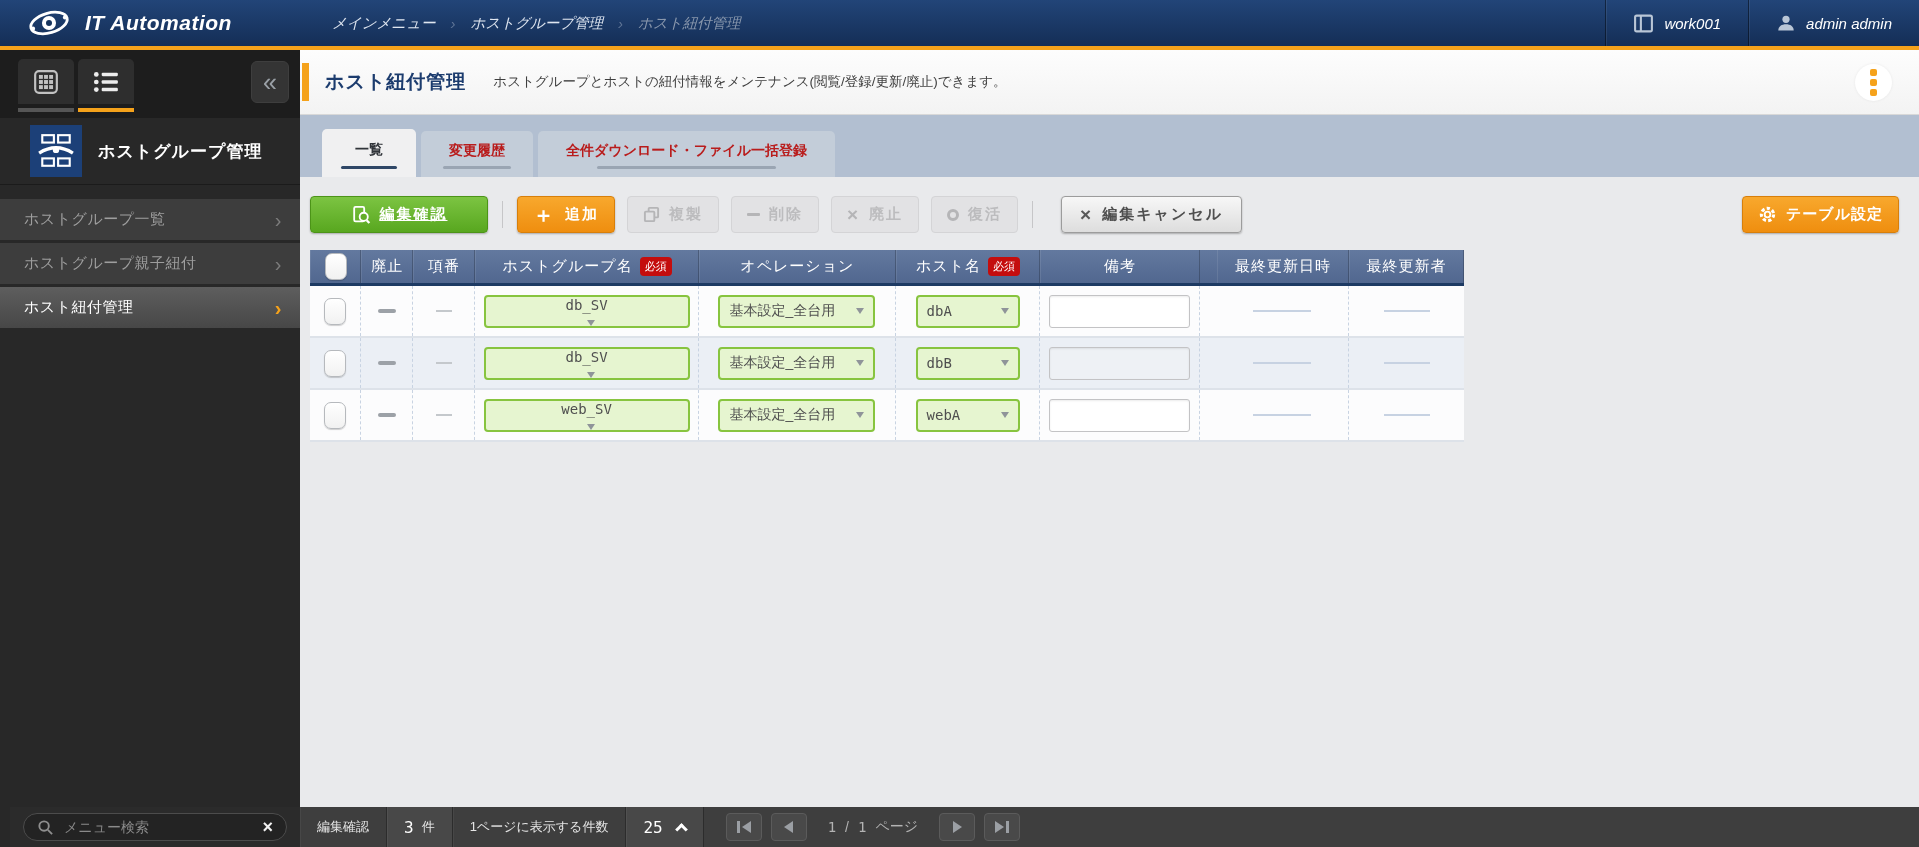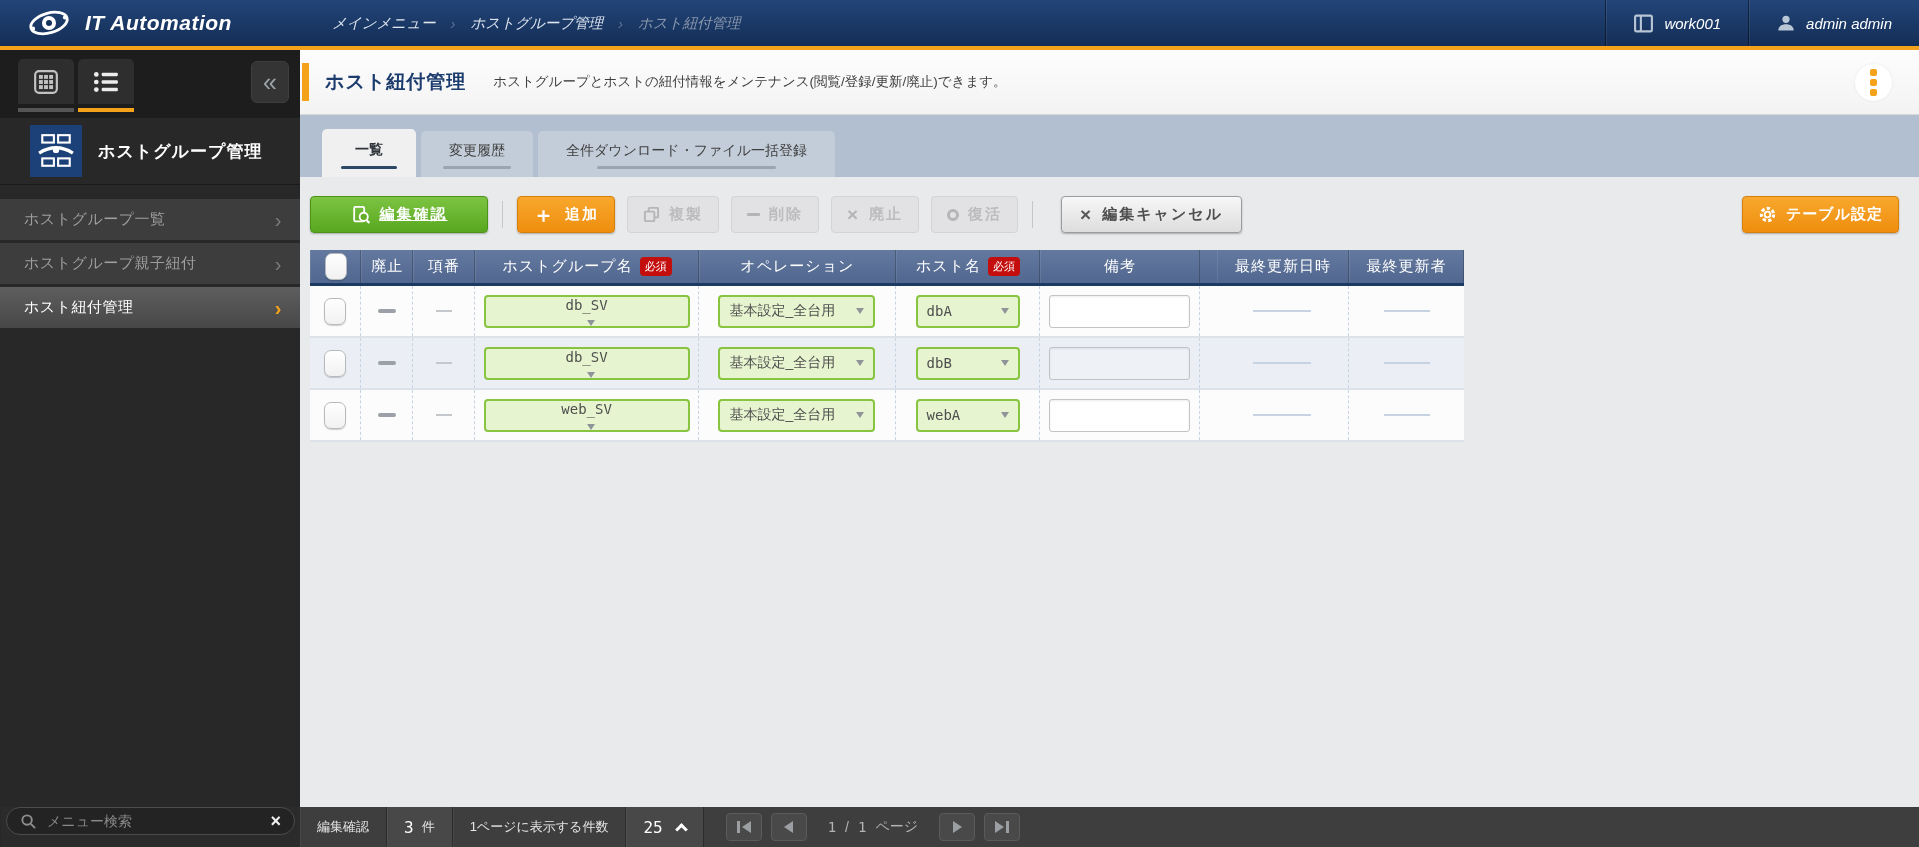--- a/index.html
+++ b/index.html
@@ -35,22 +35,22 @@
   .side-title { height:67px; display:flex; align-items:center; gap:16px; padding-left:30px;
     border-bottom:1px solid #1b1b1b; }
   .app-icon { width:52px; height:52px; background:#1c4078; display:flex; align-items:center; justify-content:center; flex:none; }
   .side-title-text { color:#fff; font-size:17px; font-weight:bold; letter-spacing:1px; }
   .side-menu { margin-top:14px;border-radius:21px; }
   .side-item { height:41px; margin-bottom:3px; background:#3d3d3d; display:flex; align-items:center;
     padding:0 18px 0 24px; color:#9e9e9e; font-size:15px; letter-spacing:.5px; cursor:pointer; }
   .side-item .chev { margin-left:auto; color:#7d7d7d; font-size:20px; line-height:1; }
   .side-item.active { background:linear-gradient(#5e5e5e,#474747); color:#fff; }
   .side-item.active .chev { color:#F5A21B; font-weight:bold; }
-  .side-search { position:absolute; left:1px; right:0; bottom:0; height:40px; background:#2b2b2b;
-    display:flex; align-items:flex-start; padding:0 5px; }
+  .side-search { position:absolute; left:10px; right:0; bottom:0; height:40px; background:#2b2b2b;
+    display:flex; align-items:center; padding:0 13px; }
   .search-pill { flex:1; height:28px; background:#232323; border:1px solid #4c4c4c; border-radius:15px;
     display:flex; align-items:center; gap:10px; padding:0 13px; }
   .search-pill input { flex:1; background:transparent; border:0; outline:none; color:#cfcfcf; font-size:14px;
     font-family:"Liberation Sans","DejaVu Sans",sans-serif; }
   .search-pill input::placeholder { color:#8a8a8a; }
   .search-clear { color:#f2f2f2; font-size:18px; font-weight:bold; line-height:1; cursor:pointer; }
 
   
   .main { position:absolute; top:50px; left:300px; right:0; bottom:0; background:#e9eaec; }
   .page-header { position:relative; height:65px; background:linear-gradient(#fdfdfd,#f3f3f3);
@@ -63,21 +63,21 @@
     box-shadow:0 0 3px rgba(0,0,0,.07); }
   .kebab i { width:7px; height:7px; background:#F5A21B; border-radius:2px; }
 
   .tab-strip { height:62px; background:#b2bfd1; padding-left:22px; display:flex; align-items:flex-end; gap:5px; }
   .tab { position:relative; height:48px; border-radius:5px 5px 0 0; display:flex; align-items:center;
     justify-content:center; font-size:14px; padding:0 28px 6px; cursor:pointer; }
   .tab::after { content:""; position:absolute; bottom:8px; left:20%; right:20%; height:3px; border-radius:2px;
     background:#9aa5b3; }
   .tab.active { background:#f0f0f1; color:#30343a; font-weight:bold; padding:0 33px 6px; }
   .tab.active::after { background:#2f4767; }
-  .tab.idle { background:#c3cdd9; color:#404040; height:46px; }
+  .tab.idle { background:#c3cdd9; color:#b91c1c; height:46px;font-weight:bold; }
 
   .toolbar { display:flex; align-items:center; margin:19px 20px 0 10px; }
   .btn { height:37px; border-radius:4px; display:inline-flex; align-items:center; justify-content:center;
     gap:9px; font-size:15px; font-weight:bold; letter-spacing:2px; cursor:pointer;
     box-shadow:0 1px 2px rgba(0,0,0,.28); }
   .btn-green { width:178px; background:linear-gradient(#7cc442,#58a71f); border:1px solid #4c9418; color:#fff;text-decoration:underline; }
   .btn-orange { background:linear-gradient(#f8a82d,#ef8e0f); border:1px solid #d87f0a; color:#fff; padding:0 15px; }
   .btn-disabled { background:#e2e2e4; border:1px solid #d4d4d6; color:#bcbcbe; padding:12px 15px;
     box-shadow:none; margin-left:12px; cursor:default; }
   .btn-cancel { background:linear-gradient(#f7f7f7,#dddddd); border:1px solid #9c9c9c; color:#4f4f4f;

